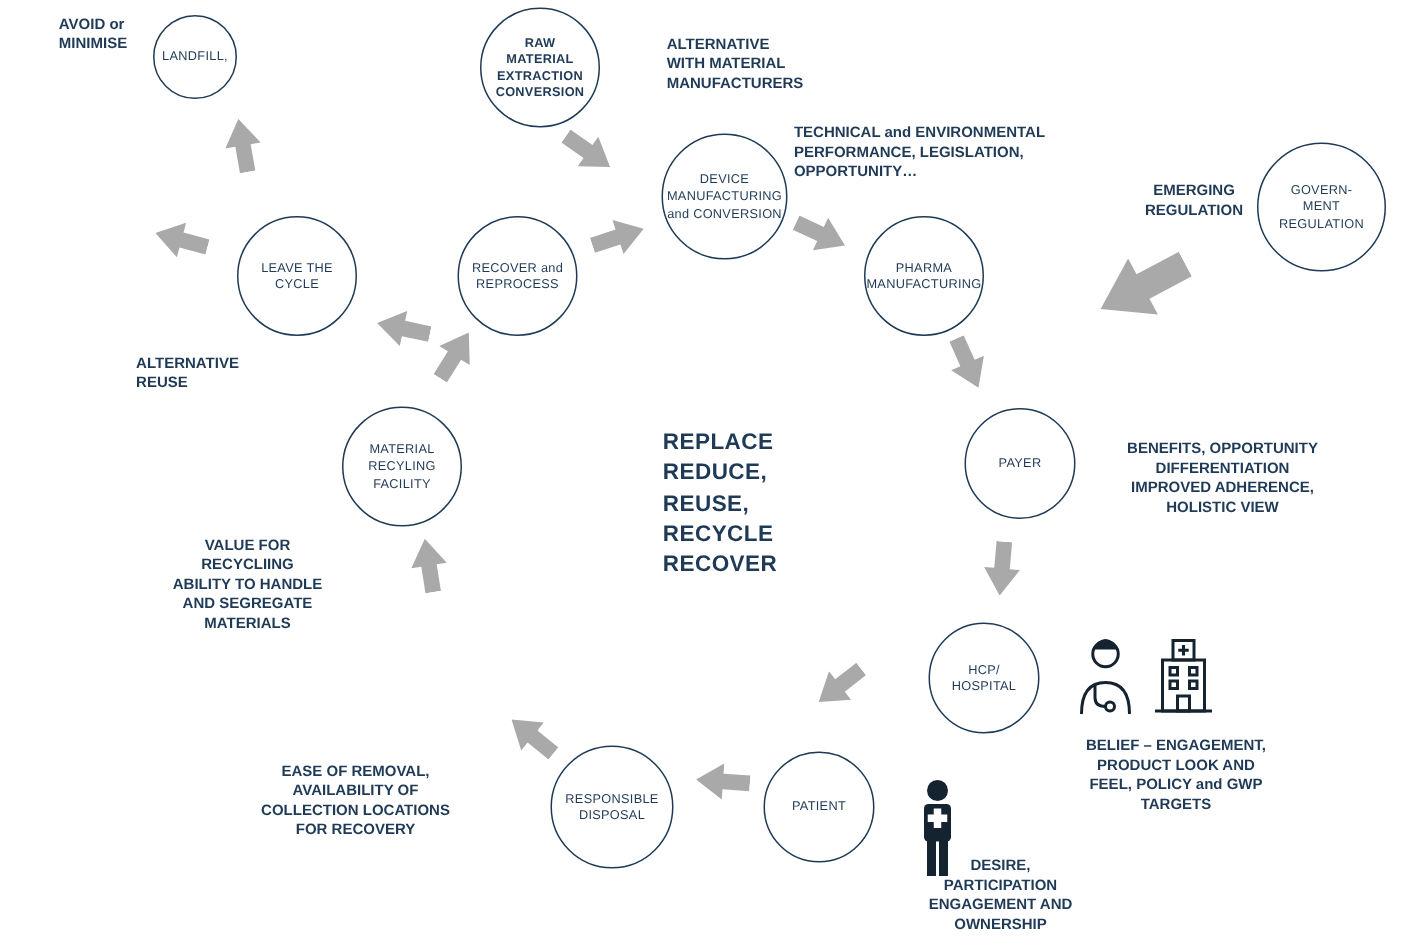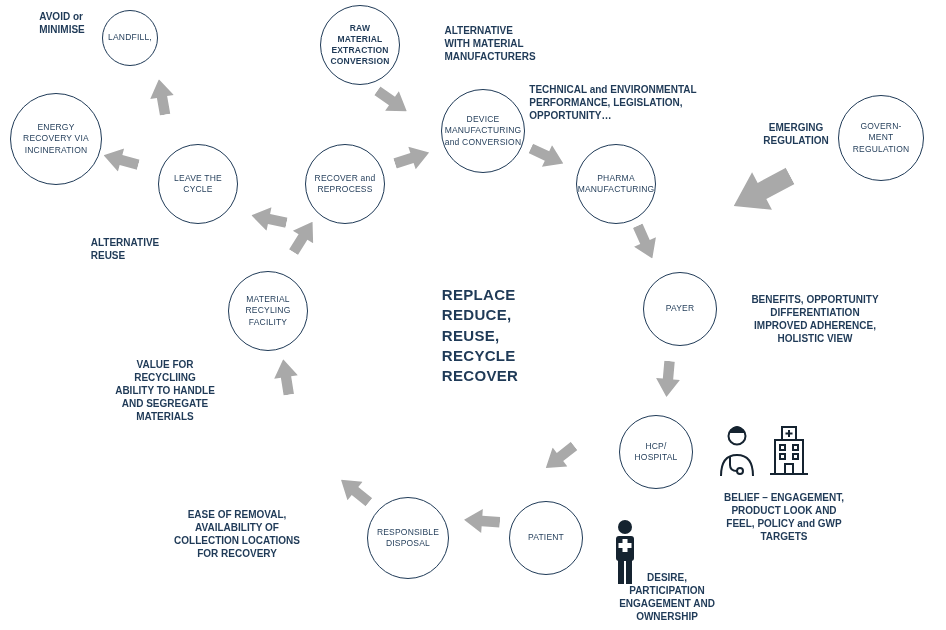--- a/index.html
+++ b/index.html
@@ -63,23 +63,20 @@
   <div class="node" style="left:509px;top:501px;width:74px;height:74px;">PATIENT</div>
   <div class="node" style="left:367px;top:497px;width:82px;height:82px;">RESPONSIBLE
 DISPOSAL</div>
   <div class="node" style="left:228px;top:271px;width:80px;height:80px;">MATERIAL
 RECYLING
 FACILITY</div>
   <div class="node" style="left:305px;top:144px;width:80px;height:80px;">RECOVER and
 REPROCESS</div>
   <div class="node" style="left:158px;top:144px;width:80px;height:80px;">LEAVE THE
 CYCLE</div>
-  <div class="node" style="left:10px;top:93px;width:92px;height:92px;">ENERGY
-RECOVERY VIA
-INCINERATION</div>
 
   <div class="arrow" style="left:144px;top:84px;width:36px;height:26px;transform:rotate(-100deg);"></div>
   <div class="arrow" style="left:103px;top:147px;width:36px;height:26px;transform:rotate(195deg);"></div>
   <div class="arrow" style="left:251px;top:206px;width:36px;height:26px;transform:rotate(192deg);"></div>
   <div class="arrow" style="left:285px;top:224px;width:36px;height:26px;transform:rotate(-58deg);"></div>
   <div class="arrow" style="left:374px;top:88px;width:36px;height:26px;transform:rotate(35deg);"></div>
   <div class="arrow" style="left:394px;top:145px;width:36px;height:26px;transform:rotate(-18deg);"></div>
   <div class="arrow" style="left:529px;top:143px;width:36px;height:26px;transform:rotate(25deg);"></div>
   <div class="arrow" style="left:730px;top:168px;width:64px;height:46px;transform:rotate(152deg);"></div>
   <div class="arrow" style="left:627px;top:229px;width:36px;height:26px;transform:rotate(66deg);"></div>

